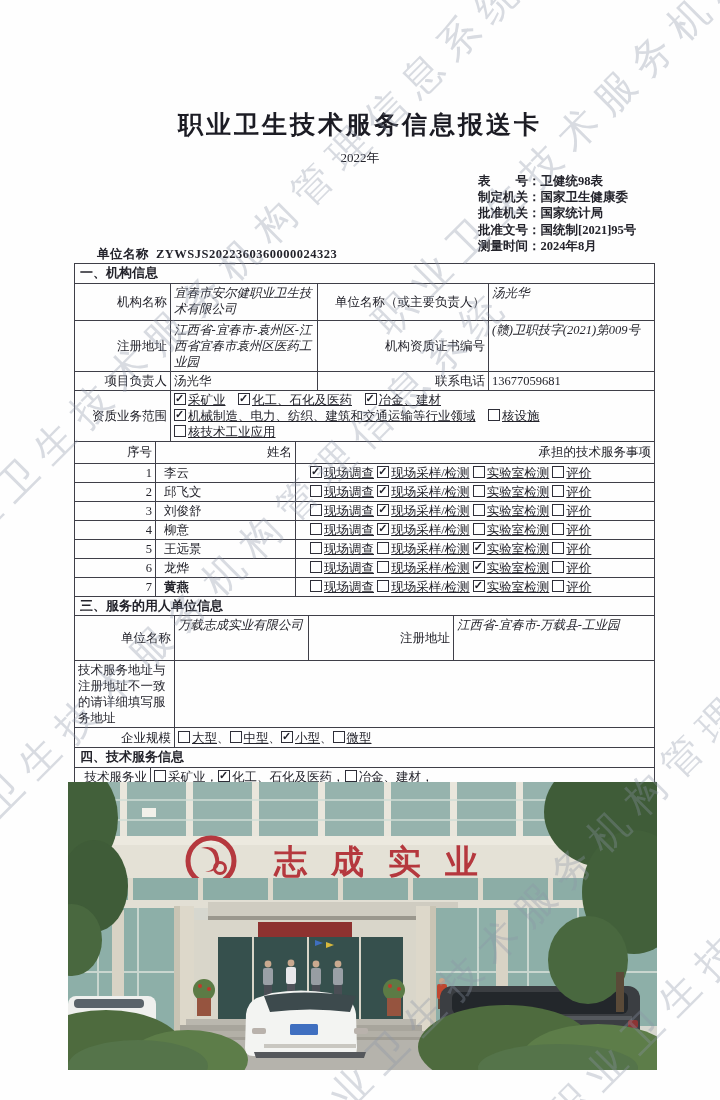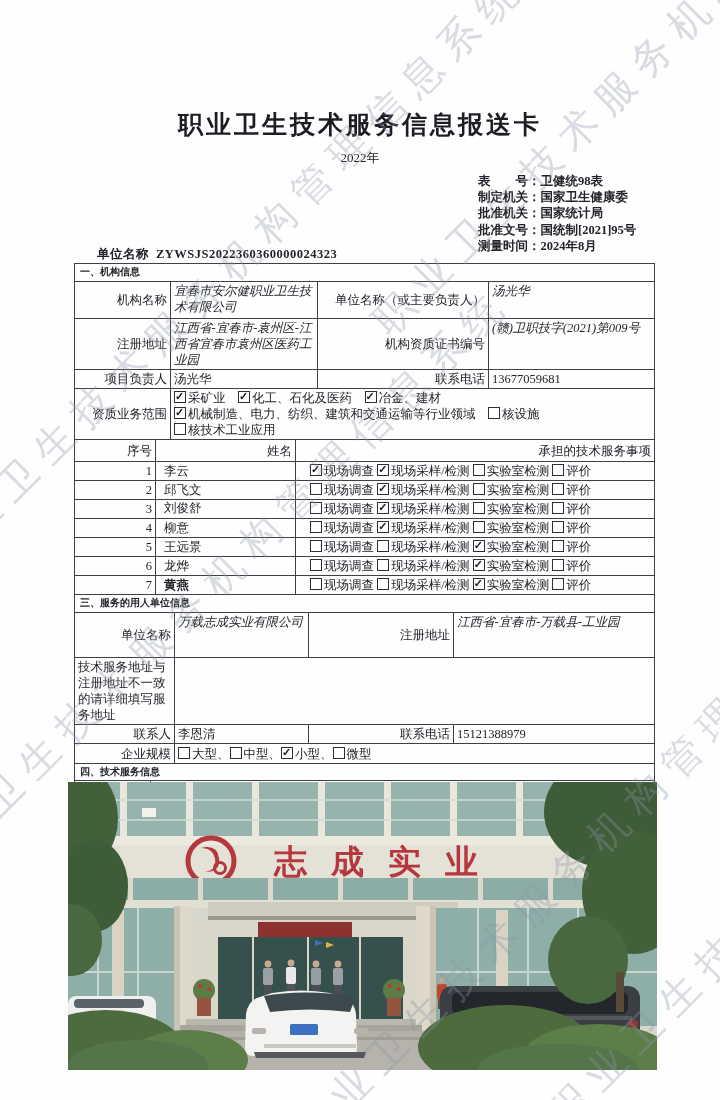--- a/index.html
+++ b/index.html
@@ -30,32 +30,32 @@
   .codeline{position:absolute;left:97px;top:246px;z-index:2;font-size:12.5px;font-weight:600;letter-spacing:.5px;}
   .codeline .cv{margin-left:7px;font-family:"Liberation Serif",serif;}
   
   .sheet{position:absolute;left:74px;top:264px;width:581px;z-index:2;}
   table{border-collapse:collapse;table-layout:fixed;width:581px;margin-top:-1px;}
   td{
     border:1px solid #3f3f48;font-size:12.5px;line-height:1.28;
     padding:1px 3px;vertical-align:middle;overflow:hidden;
     font-family:"Liberation Serif","DejaVu Serif",serif;color:#23232b;
   }
-  td.sec{font-weight:bold;font-size:10px;padding:1px 5px;border-left:1px solid #3f3f48;border-right:1px solid #3f3f48;margin-top:20px;}
+  td.sec{font-weight:bold;font-size:13px;padding:1px 5px;border-left:1px solid #3f3f48;border-right:1px solid #3f3f48;margin-top:20px;}
   td.lbl{text-align:right;}
   td.lbl-l{text-align:left;}
   td.val{text-align:left;}
   td.top{vertical-align:top;font-style:italic;}
   .h15{height:15px}.h22{height:22px}.h16{height:16px}
   .h37{height:37px}.h48{height:48px}.h18{height:18px}.h33{height:33px}
   .h45{height:45px}.h46{height:46px}.h20{height:20px}
   .h14{height:14px}.h27{height:27px}.h34{height:34px}
   .dt{word-break:break-all;}
   
-  .cb{white-space:nowrap;}
+  .cb{white-space:nowrap;text-decoration:underline;}
   .box{
     display:inline-block;width:10px;height:10px;border:1px solid #2e2e38;background:#fff;
     position:relative;vertical-align:-1px;margin-right:2px;
   }
   .box.c::after{
     content:"\2713";position:absolute;left:0px;top:-3px;font-size:11px;font-weight:bold;color:#1f1f28;
   }
   
   .photo{position:absolute;left:68px;top:782px;width:589px;height:288px;z-index:2;background:#cfd3cc;}
 </style>
@@ -140,21 +140,21 @@
           <td class="val" style="padding-left: 8px; font-family: Liberation Serif, serif;">李云</td>
           <td class="val" style="padding-left: 14px;"><span class="cb"><span class="box c"></span><span>现场调查</span></span> <span class="cb"><span class="box c"></span><span>现场采样/检测</span></span> <span class="cb"><span class="box"></span><span>实验室检测</span></span> <span class="cb"><span class="box"></span><span>评价</span></span></td>
         </tr>
         <tr class="h16">
           <td class="lbl">2</td>
           <td class="val" style="padding-left: 8px;">邱飞文</td>
           <td class="val" style="padding-left: 14px;"><span class="cb"><span class="box"></span><span>现场调查</span></span> <span class="cb"><span class="box c"></span><span>现场采样/检测</span></span> <span class="cb"><span class="box"></span><span>实验室检测</span></span> <span class="cb"><span class="box"></span><span>评价</span></span></td>
         </tr>
         <tr class="h16">
           <td class="lbl">3</td>
-          <td class="val" style="padding-left: 8px; font-family: Liberation Mono, monospace;">刘俊舒</td>
+          <td class="val" style="padding-left: 8px;">刘俊舒</td>
           <td class="val" style="padding-left: 14px;"><span class="cb"><span class="box"></span><span>现场调查</span></span> <span class="cb"><span class="box c"></span><span>现场采样/检测</span></span> <span class="cb"><span class="box"></span><span>实验室检测</span></span> <span class="cb"><span class="box"></span><span>评价</span></span></td>
         </tr>
         <tr class="h16">
           <td class="lbl">4</td>
           <td class="val" style="padding-left: 8px;">柳意</td>
           <td class="val" style="padding-left: 14px;"><span class="cb"><span class="box"></span><span>现场调查</span></span> <span class="cb"><span class="box c"></span><span>现场采样/检测</span></span> <span class="cb"><span class="box"></span><span>实验室检测</span></span> <span class="cb"><span class="box"></span><span>评价</span></span></td>
         </tr>
         <tr class="h16">
           <td class="lbl">5</td>
           <td class="val" style="padding-left: 8px;">王远景</td>
@@ -186,26 +186,20 @@
         </tr>
     <tr class="h45">
       <td class="lbl">单位名称</td>
       <td class="val top">万载志成实业有限公司</td>
       <td class="lbl">注册地址</td>
       <td class="val top">江西省-宜春市-万载县-工业园</td>
     </tr>
     <tr class="h46">
       <td class="lbl-l">技术服务地址与注册地址不一致的请详细填写服务地址</td>
       <td class="val" colspan="3"></td>
-    </tr>
-    <tr class="h18">
-      <td class="lbl">联系人</td>
-      <td class="val">李恩清</td>
-      <td class="lbl">联系电话</td>
-      <td class="val">15121388979</td>
     </tr>
     <tr class="h20">
       <td class="lbl">企业规模</td>
       <td class="val" colspan="3"><span class="cb"><span class="box"></span><span>大型</span></span>、<span class="cb"><span class="box"></span><span>中型</span></span>、<span class="cb"><span class="box c"></span><span>小型</span></span>、<span class="cb"><span class="box"></span><span>微型</span></span></td>
     </tr>
   </tbody>
     </table>
 
   <table>
     <colgroup>

